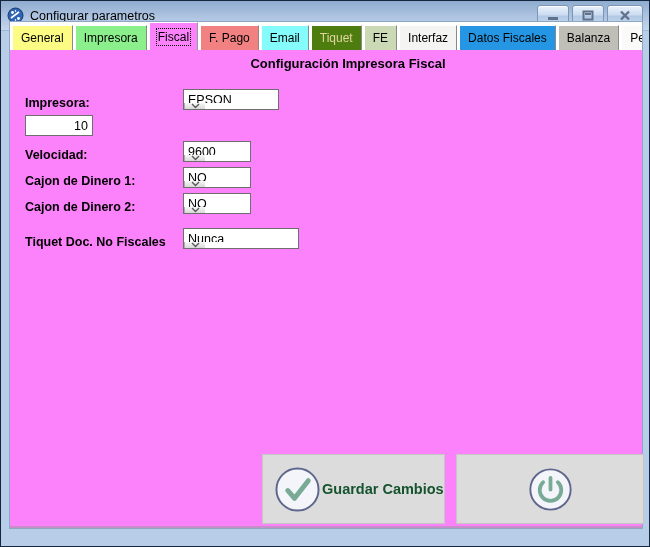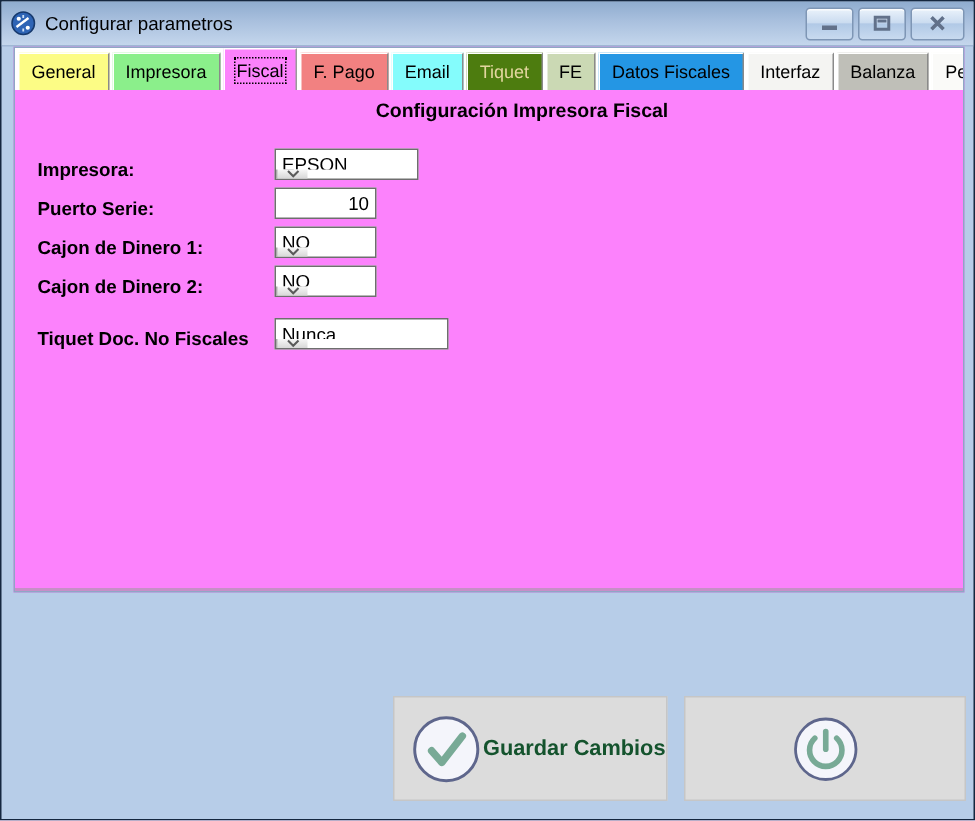--- a/index.html
+++ b/index.html
@@ -20,21 +20,21 @@
   .winbtns{display:flex;gap:3px;align-items:center;}
   .wbtn{
     width:30px;height:20px;border:1px solid #7E96B5;border-radius:3px;
     background:linear-gradient(#EAF2FB,#CBDCF0 45%,#B1C9E6 50%,#C8DAEF);
     display:flex;align-items:center;justify-content:center;cursor:pointer;
     box-shadow:inset 0 1px 0 rgba(255,255,255,.8);
   }
   .wbtn.close{width:34px;}
   
   .client{
-    position:absolute;left:8px;top:30px;width:634px;height:364px;
+    position:absolute;left:8px;top:20px;width:634px;height:508px;
     box-sizing:border-box;border:1px solid #8FA6C5;background:#FC82FC;
   }
   .client::after{content:"";position:absolute;left:0;right:0;bottom:0;height:2px;background:#9a9a9a;opacity:.55;}
   
   .tabstrip{
     height:28px;background:#FFFFFF;display:flex;align-items:flex-end;
     position:relative;overflow:hidden;
   }
   .tab{
     height:25px;box-sizing:border-box;padding:5px 8px 3px;margin-left:2px;
@@ -118,44 +118,54 @@
 
   <div class="client">
     <div class="tabstrip" id="tabstrip">
         <div class="tab" style="background: rgb(252, 252, 133);"><span class="lbl">General</span></div>
         <div class="tab" style="background: rgb(139, 239, 139);"><span class="lbl">Impresora</span></div>
         <div class="tab selected" style="background: rgb(252, 130, 252);"><span class="lbl">Fiscal</span></div>
         <div class="tab" style="background: rgb(242, 129, 129);"><span class="lbl">F. Pago</span></div>
         <div class="tab" style="background: rgb(132, 252, 252);"><span class="lbl">Email</span></div>
         <div class="tab disabled" style="background: #4d7c0f; color: rgb(227, 214, 160);"><span class="lbl">Tiquet</span></div>
         <div class="tab" style="background: rgb(203, 217, 180);"><span class="lbl">FE</span></div>
+        <div class="tab" style="background: rgb(244, 244, 242);"><span class="lbl">Interfaz</span></div>
         <div class="tab" style="background: rgb(36, 150, 228);"><span class="lbl">Datos Fiscales</span></div>
-        <div class="tab" style="background: rgb(244, 244, 242);"><span class="lbl">Interfaz</span></div>
         <div class="tab" style="background: rgb(191, 191, 184);"><span class="lbl">Balanza</span></div>
         <div class="tab" style="background: rgb(250, 250, 248);"><span class="lbl">Pedidos</span></div>
       </div>
 
     <div class="panel">
       <div class="heading">Configuración Impresora Fiscal</div>
 
       <div id="fields">
           <div class="row">
             <label>Impresora:</label>
             <div class="combo" style="width: 96px;">
               <span class="val">EPSON</span>
               <span class="arr">
                 <svg width="9" height="6" viewBox="0 0 9 6">
                   <polyline points="1,1 4.5,4.5 8,1" fill="none" stroke="#5A5A5A" stroke-width="1.4"></polyline>
                 </svg>
               </span>
             </div>
           </div>
           <div class="row">
-            <label>Puerto Serie:</label>
             <input class="textbox" value="10" style="width: 68px;">
+          </div>
+          <div class="row">
+            <label>Velocidad:</label>
+            <div class="combo" style="width: 68px;">
+              <span class="val">9600</span>
+              <span class="arr">
+                <svg width="9" height="6" viewBox="0 0 9 6">
+                  <polyline points="1,1 4.5,4.5 8,1" fill="none" stroke="#5A5A5A" stroke-width="1.4"></polyline>
+                </svg>
+              </span>
+            </div>
           </div>
           <div class="row">
             <label>Cajon de Dinero 1:</label>
             <div class="combo" style="width: 68px;">
               <span class="val">NO</span>
               <span class="arr">
                 <svg width="9" height="6" viewBox="0 0 9 6">
                   <polyline points="1,1 4.5,4.5 8,1" fill="none" stroke="#5A5A5A" stroke-width="1.4"></polyline>
                 </svg>
               </span>

